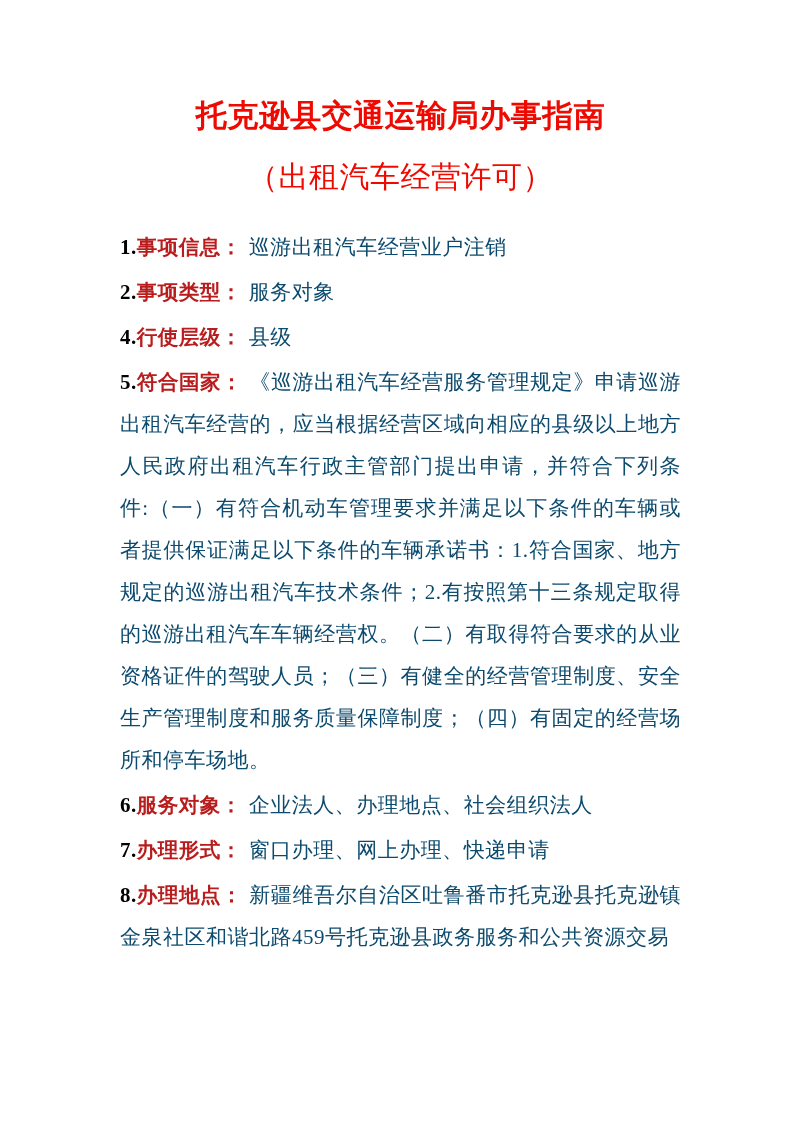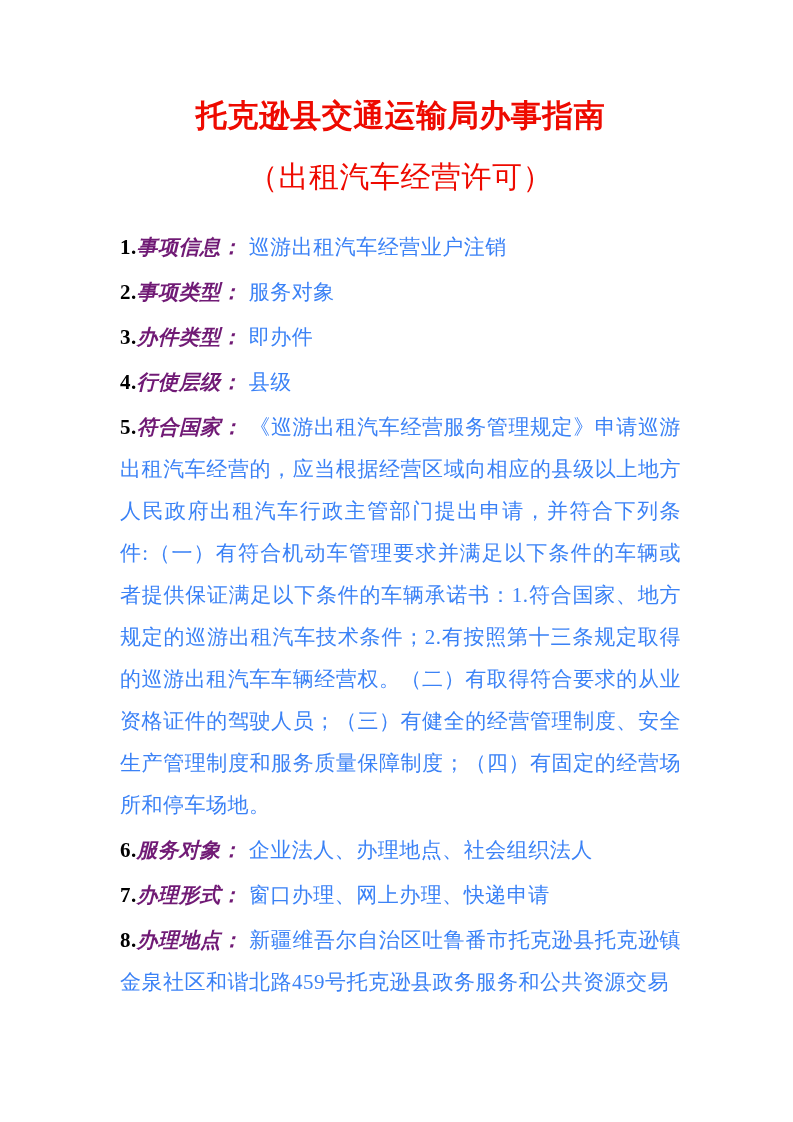--- a/index.html
+++ b/index.html
@@ -50,46 +50,44 @@
     color: #212121;
   }
   .item .num {
     font-family: "Liberation Serif", "DejaVu Serif", serif;
     font-weight: bold;
     color: #000000;
   }
   .item .label {
     font-family: "DejaVu Sans", "Liberation Sans", sans-serif;
     font-weight: bold;
-    color: #701a75;
+    color: #b91c1c;
     font-size: 20.5px;
     margin-right: 7px;
-    font-style: italic;
   }
   .item .value {
     font-family: "Liberation Serif", "DejaVu Serif", serif;
-    color: #3b82f6;
+    color: #0c4a6e;
   }
 </style>
 </head>
 <body>
 
 <div class="page">
 
   <h1 class="doc-title">托克逊县交通运输局办事指南</h1>
 
   <h2 class="doc-subtitle">（出租汽车经营许可）</h2>
 
   <div class="items">
 
     <p class="item"><span class="num">1.</span><span class="label">事项信息：</span><span class="value">巡游出租汽车经营业户注销</span></p>
 
     <p class="item"><span class="num">2.</span><span class="label">事项类型：</span><span class="value">服务对象</span></p>
 
-    <p class="item"><span class="num">3.</span><span class="label">办件类型：</span><span class="value">即办件</span></p>
 
     <p class="item"><span class="num">4.</span><span class="label">行使层级：</span><span class="value">县级</span></p>
 
     <p class="item"><span class="num">5.</span><span class="label">符合国家：</span><span class="value">《巡游出租汽车经营服务管理规定》申请巡游出租汽车经营的，应当根据经营区域向相应的县级以上地方人民政府出租汽车行政主管部门提出申请，并符合下列条件:（一）有符合机动车管理要求并满足以下条件的车辆或者提供保证满足以下条件的车辆承诺书：1.符合国家、地方规定的巡游出租汽车技术条件；2.有按照第十三条规定取得的巡游出租汽车车辆经营权。（二）有取得符合要求的从业资格证件的驾驶人员；（三）有健全的经营管理制度、安全生产管理制度和服务质量保障制度；（四）有固定的经营场所和停车场地。</span></p>
 
     <p class="item"><span class="num">6.</span><span class="label">服务对象：</span><span class="value">企业法人、办理地点、社会组织法人</span></p>
 
     <p class="item"><span class="num">7.</span><span class="label">办理形式：</span><span class="value">窗口办理、网上办理、快递申请</span></p>
 
     <p class="item"><span class="num">8.</span><span class="label">办理地点：</span><span class="value">新疆维吾尔自治区吐鲁番市托克逊县托克逊镇金泉社区和谐北路459号托克逊县政务服务和公共资源交易</span></p>

